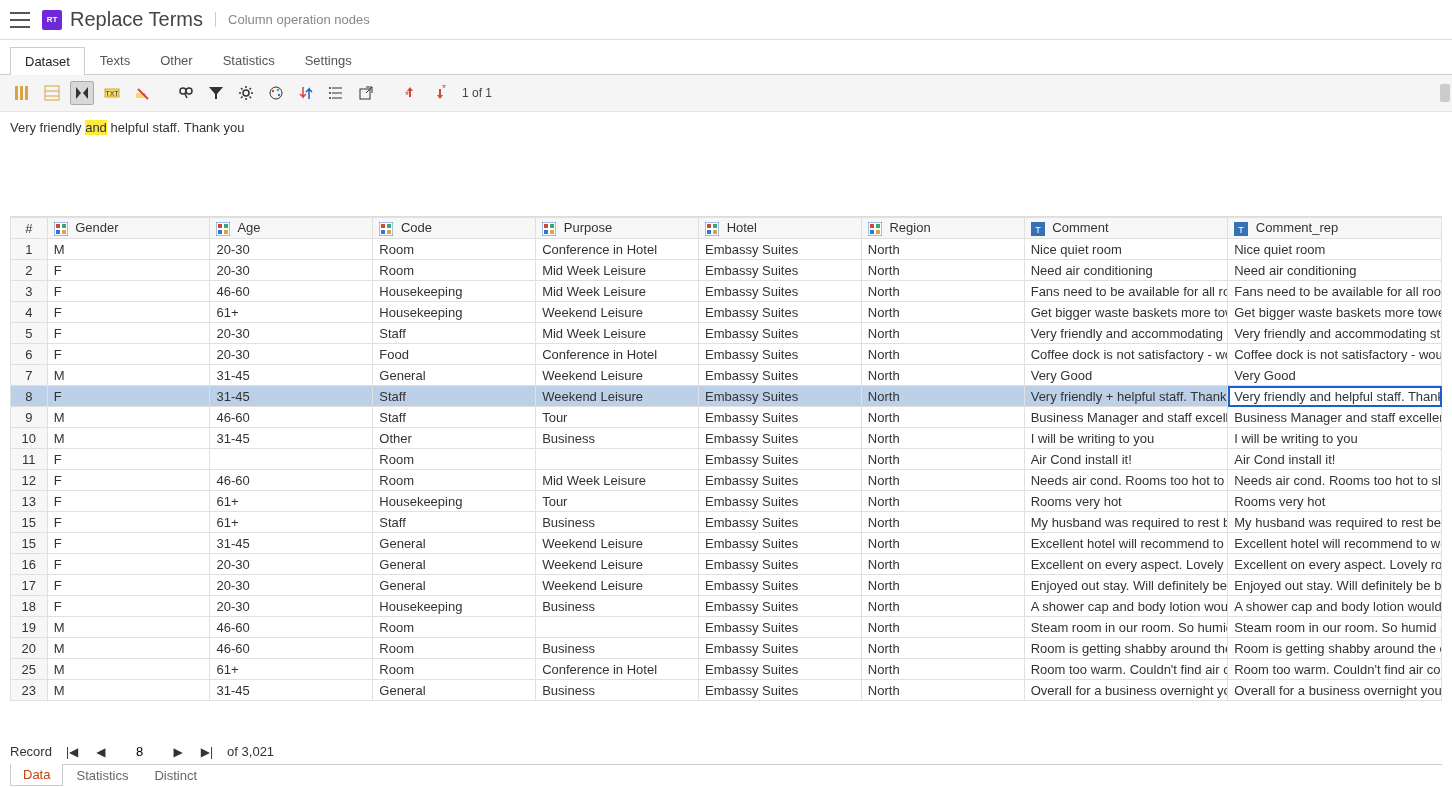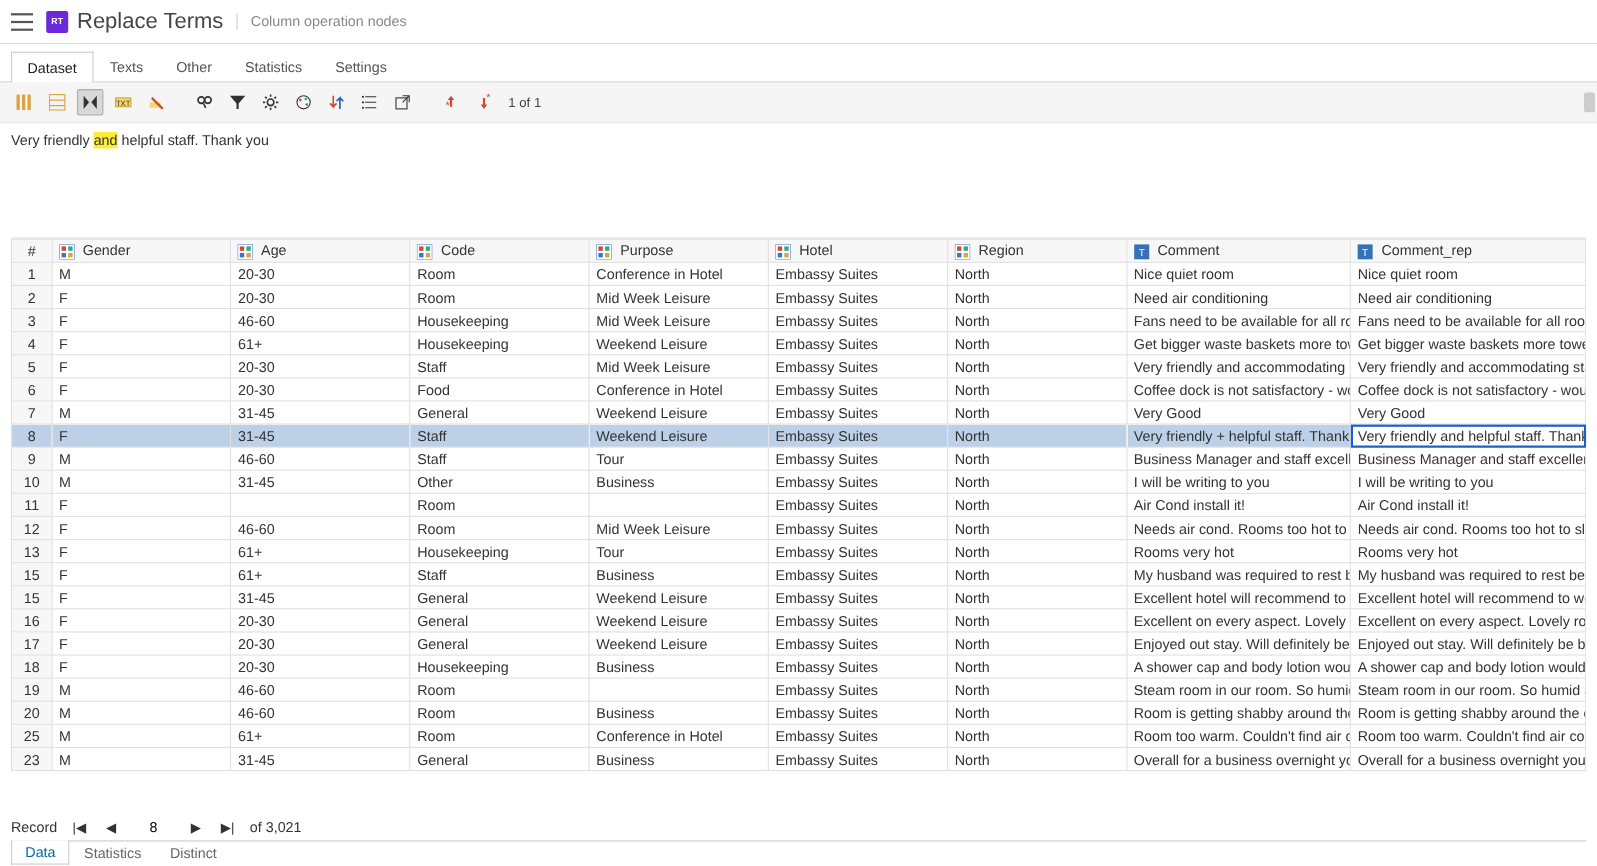--- a/index.html
+++ b/index.html
@@ -33,21 +33,21 @@
 .grid .rownum { width: 36px; text-align: center; background: #f7f7f7; color: #333; }
 .grid tr.selected td { background: #bcd0e8; }
 .grid td.cell-focus { outline: 2px solid #1a5fcc; outline-offset: -2px; background: #fff !important; }
 
 .pager { position: absolute; bottom: 24px; left: 10px; right: 10px; display: flex; align-items: center; gap: 10px; font-size: 13px; color: #333; padding: 4px 0; }
 .pager .nav-btn { cursor: pointer; padding: 0 4px; font-size: 12px; color: #333; }
 .pager .rec-input { width: 40px; text-align: center; border: none; font-size: 13px; }
 
 .bottom-tabs { position: absolute; bottom: 0; left: 10px; display: flex; border-top: 1px solid #ccc; width: calc(100% - 20px); }
 .bottom-tab { padding: 3px 12px; border: 1px solid transparent; border-top: none; color: #666; cursor: pointer; font-size: 13px; }
-.bottom-tab.active { border-color: #ccc; color: #0369a1; background: #fff; position: relative; top: -1px; }
+.bottom-tab.active { border-color: #ccc; color: #c2410c; background: #fff; position: relative; top: -1px; }
 
 .scroll-stub { position: absolute; right: 2px; top: 84px; width: 10px; height: 18px; background: #ccc; border-radius: 2px; }
 </style>
 </head>
 <body>
 
 <div class="header-bar">
   <div class="hamburger">
       <span></span>
       <span></span>

